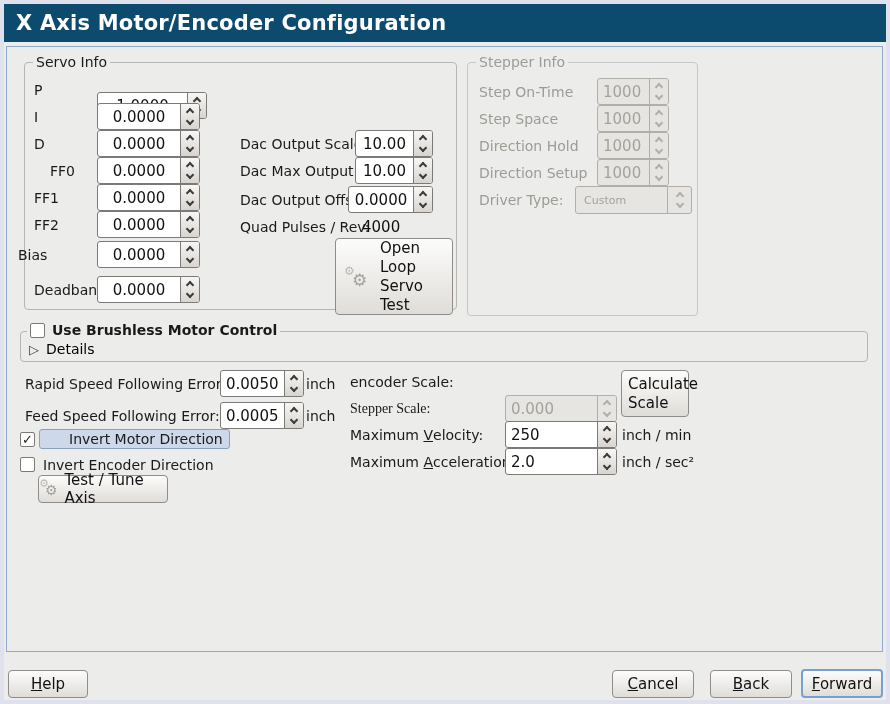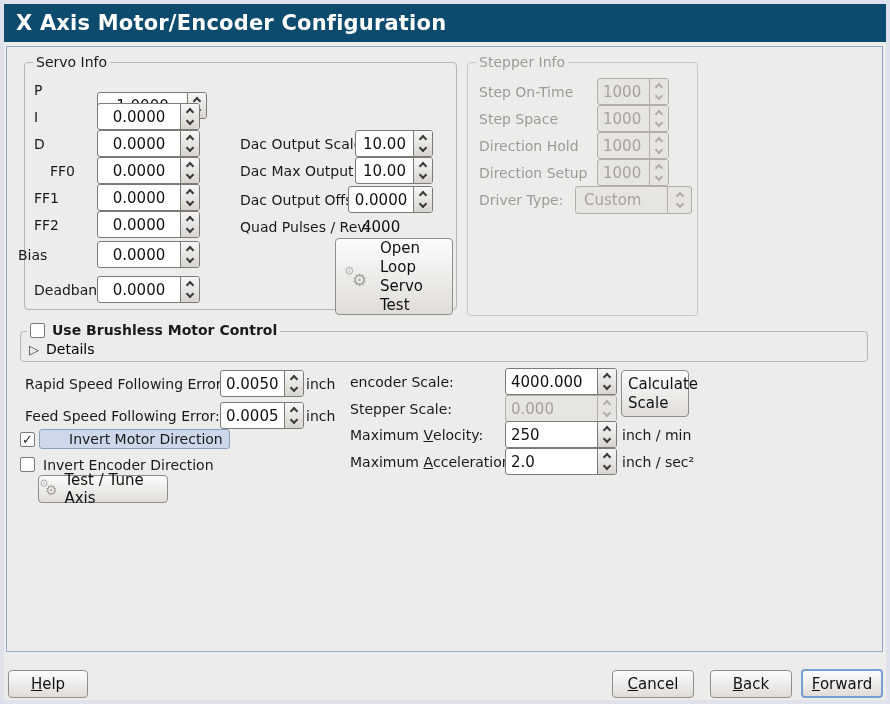--- a/index.html
+++ b/index.html
@@ -25,21 +25,21 @@
   .spin .btns { width:19px; display:flex; flex-direction:column; border-left:1px solid #7c7a76; background:linear-gradient(#f7f6f4,#d8d5d0); }
   .spin .btns .b { flex:1; display:flex; align-items:center; justify-content:center; cursor:default; }
   .cu { display:block; width:6px; height:6px; border-left:2px solid #3c3c3c; border-top:2px solid #3c3c3c; transform:rotate(45deg); margin-top:3px; }
   .cd { display:block; width:6px; height:6px; border-right:2px solid #3c3c3c; border-bottom:2px solid #3c3c3c; transform:rotate(45deg); margin-bottom:3px; }
   .spin.dis, .combo.dis { background:#e7e5e1; border-color:#b2afa9; }
   .spin.dis .val, .combo.dis .val { color:#a5a29c; }
   .spin.dis .btns { border-left-color:#b2afa9; background:#e7e5e1; }
   .spin.dis .cu, .combo.dis .cu { border-color:#b2afa9; }
   .spin.dis .cd, .combo.dis .cd { border-color:#b2afa9; }
   .combo { position:absolute; height:28px; display:flex; border:1px solid #7c7a76; border-radius:3px; background:linear-gradient(#f2f1ef,#dcd9d4); }
-  .combo .val { flex:1; display:flex; align-items:center; font-size:15px; padding:0 8px; }
+  .combo .val { flex:1; display:flex; align-items:center; font-size:11px; padding:0 8px; }
   .combo .arr { width:24px; border-left:1px solid #b2afa9; display:flex; flex-direction:column; align-items:center; justify-content:center; gap:2px; }
   .gbtn { position:absolute; background:linear-gradient(#fcfcfb,#e0ddd8); border:1px solid #8f8d89; border-radius:4px;
           display:flex; align-items:center; justify-content:center; font-size:15px; color:#111; cursor:default; }
   .gbtn.focus { border:2px solid #76a0d2; }
   .cb { position:absolute; width:15px; height:15px; background:#fff; border:1px solid #7c7a76; border-radius:2px;
         font-size:13px; line-height:13px; text-align:center; color:#1d1d1d; font-weight:bold; }
   .hl-label { position:absolute; font-size:14px; color:#1a1a1a; background:#cdd9ea; border:1px solid #8aa0bf; border-radius:3px; padding:1px 6px; white-space:nowrap; }
   .gear { position:relative; width:28px; height:26px; display:inline-block; }
   .gear .g1 { position:absolute; left:8px; top:6px; font-size:17px; color:#a3a19d; }
   .gear .g2 { position:absolute; left:0px; top:0px; font-size:12px; color:#bbb9b5; }
@@ -310,39 +310,28 @@
           <i class="cu"></i>
         </span>
         <span class="b">
           <i class="cd"></i>
         </span>
       </span>
   </div>
   <div class="flabel" style="left:306px;top:402px;">inch</div>
 
   <div class="flabel" style="left:350px;top:368px;">encoder Scale:</div>
-  <div class="spin" style="left:505px;top:368px;width:112px;">
-    <span class="val">4000.000</span>
-    <span class="btns">
-        <span class="b">
-          <i class="cu"></i>
-        </span>
-        <span class="b">
-          <i class="cd"></i>
-        </span>
-      </span>
-  </div>
   <div class="gbtn" style="left:621px;top:370px;width:68px;height:47px;justify-content:flex-start;padding-left:6px;">
     <span class="lines">
       <span>Calculate</span>
       <span>Scale</span>
     </span>
   </div>
 
-  <div class="flabel" style="left:350px;top:395px;">Stepper Scale:</div>
+  <div class="flabel" style="left:350px;top:395px;font-family:Liberation Serif, serif;">Stepper Scale:</div>
   <div class="spin dis" style="left:505px;top:395px;width:112px;">
     <span class="val">0.000</span>
     <span class="btns">
         <span class="b">
           <i class="cu"></i>
         </span>
         <span class="b">
           <i class="cd"></i>
         </span>
       </span>

